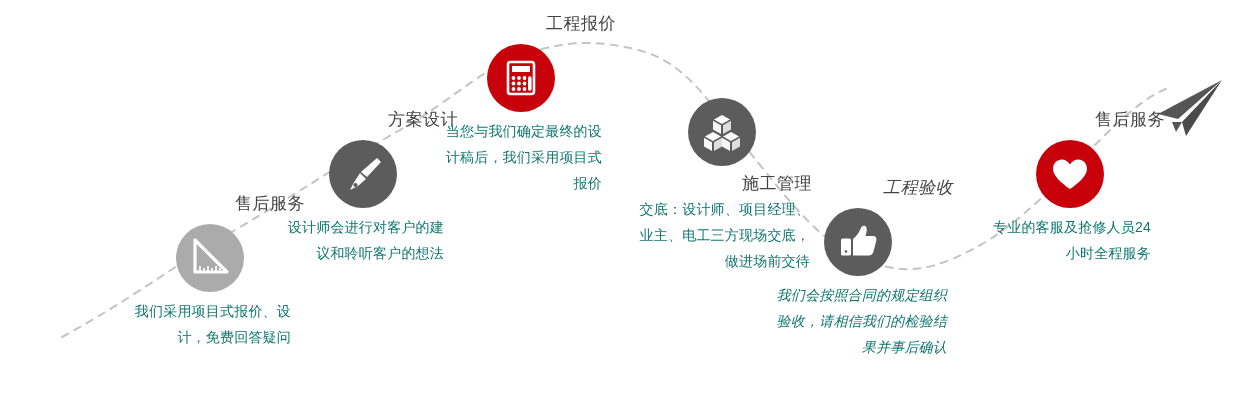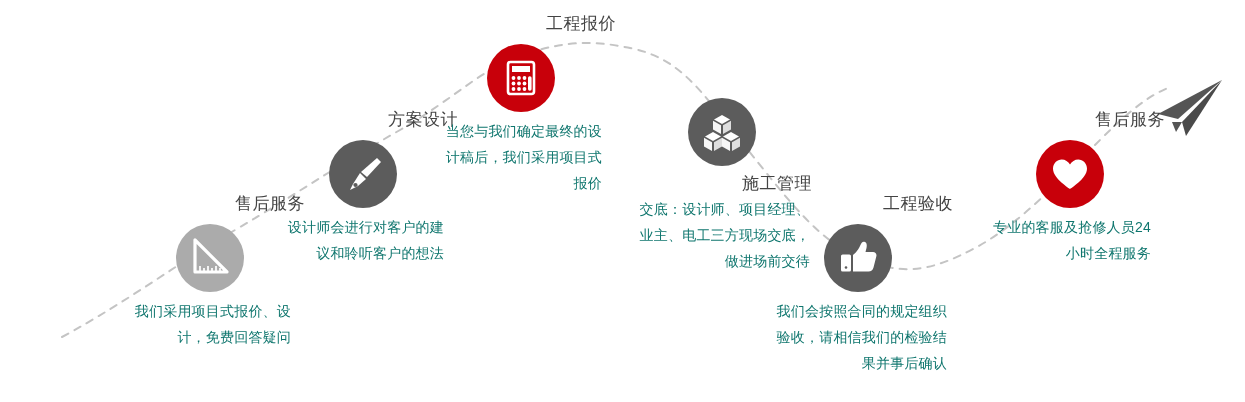--- a/index.html
+++ b/index.html
@@ -160,21 +160,21 @@
             <path d="M22 27.8 L30 32.3 L30 41 L22 36.5 Z" opacity="0.95"></path>
             <path d="M40 27.8 L40 36.5 L32 41 L32 32.3 Z" opacity="0.8"></path>
           </g>
         </svg>
       </div>
     </div>
     <div class="step-title">施工管理</div>
     <div class="step-desc" style="padding:0 2px;">交底：设计师、项目经理、业主、电工三方现场交底，做进场前交待</div>
   </div>
 
-  <div class="step" style="left:858px; top:192px;">
+  <div class="step" style="left:858px; top:176px;font-style:italic;">
     <div class="step-title">工程验收</div>
     <div class="step-icon-wrap">
       <div class="step-icon" style="background:#5C5C5C;">
         <svg viewBox="0 0 44 44" width="44" height="44" xmlns="http://www.w3.org/2000/svg">
           <path d="M17 19 C17 19 22 15 24 10 C25.5 6 27 5 29 6 C31.5 7.2 31 11 29.5 16 L37 16 C39.5 16 41 18 40.3 20.5 L37.5 31.5 C36.9 34 35 35.5 32.5 35.5 L17 35.5 Z" fill="#ffffff"></path>
           <rect x="5" y="18.5" width="10" height="17" rx="1.6" fill="#ffffff"></rect>
           <circle cx="10" cy="31.5" r="1.3" fill="#5C5C5C"></circle>
         </svg>
       </div>
     </div>

